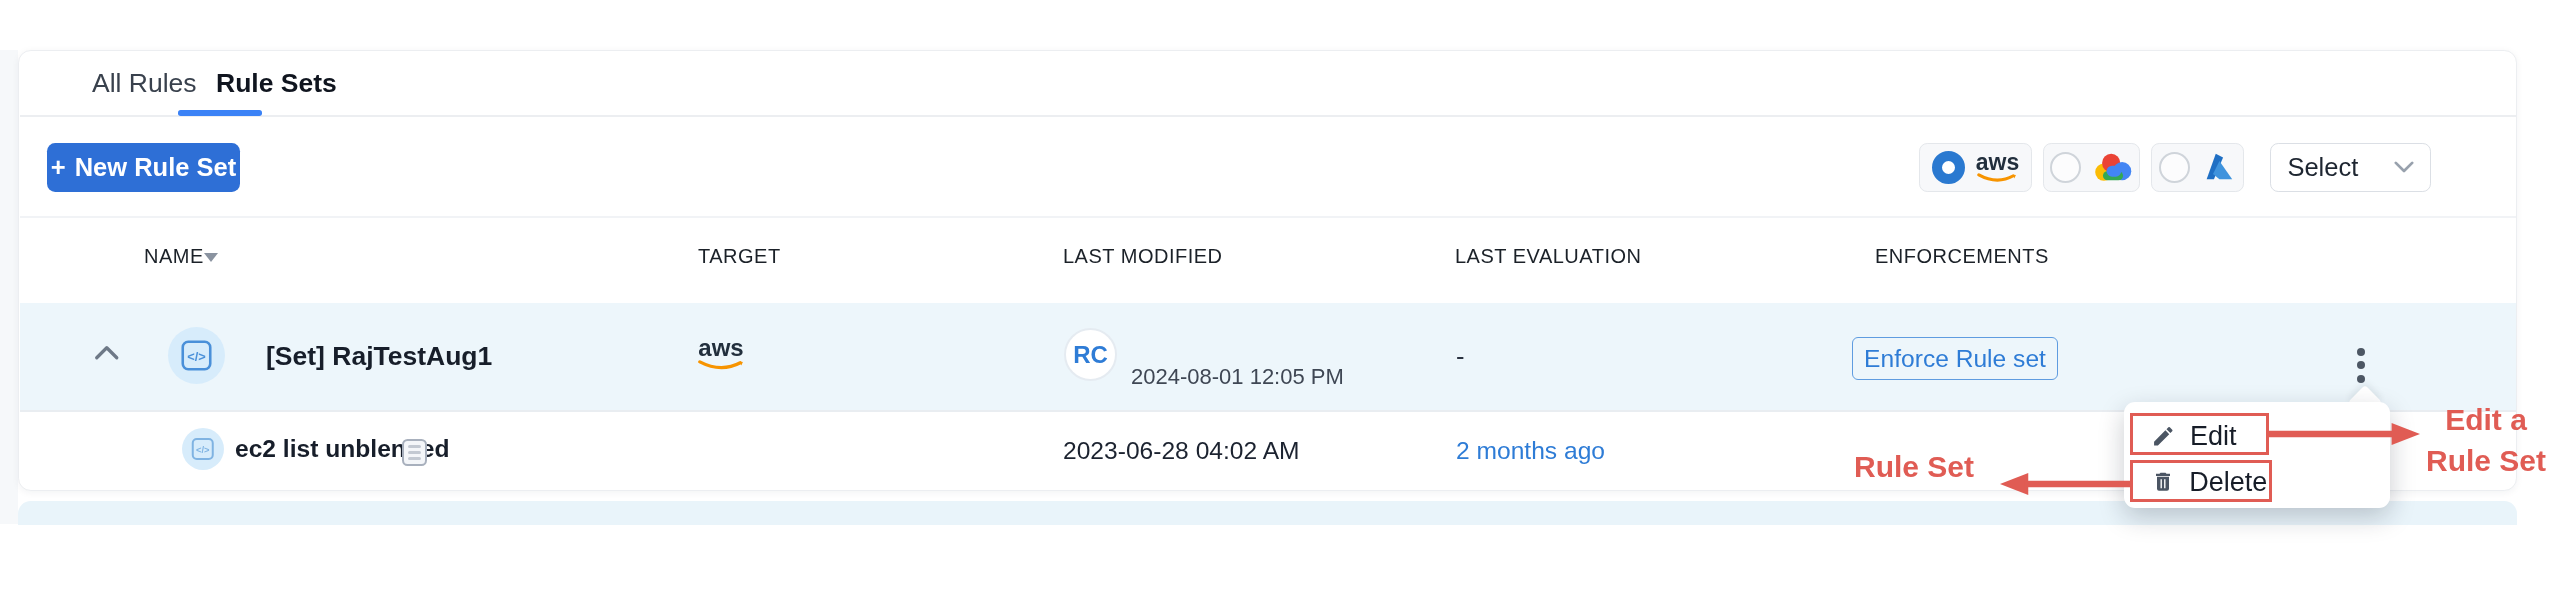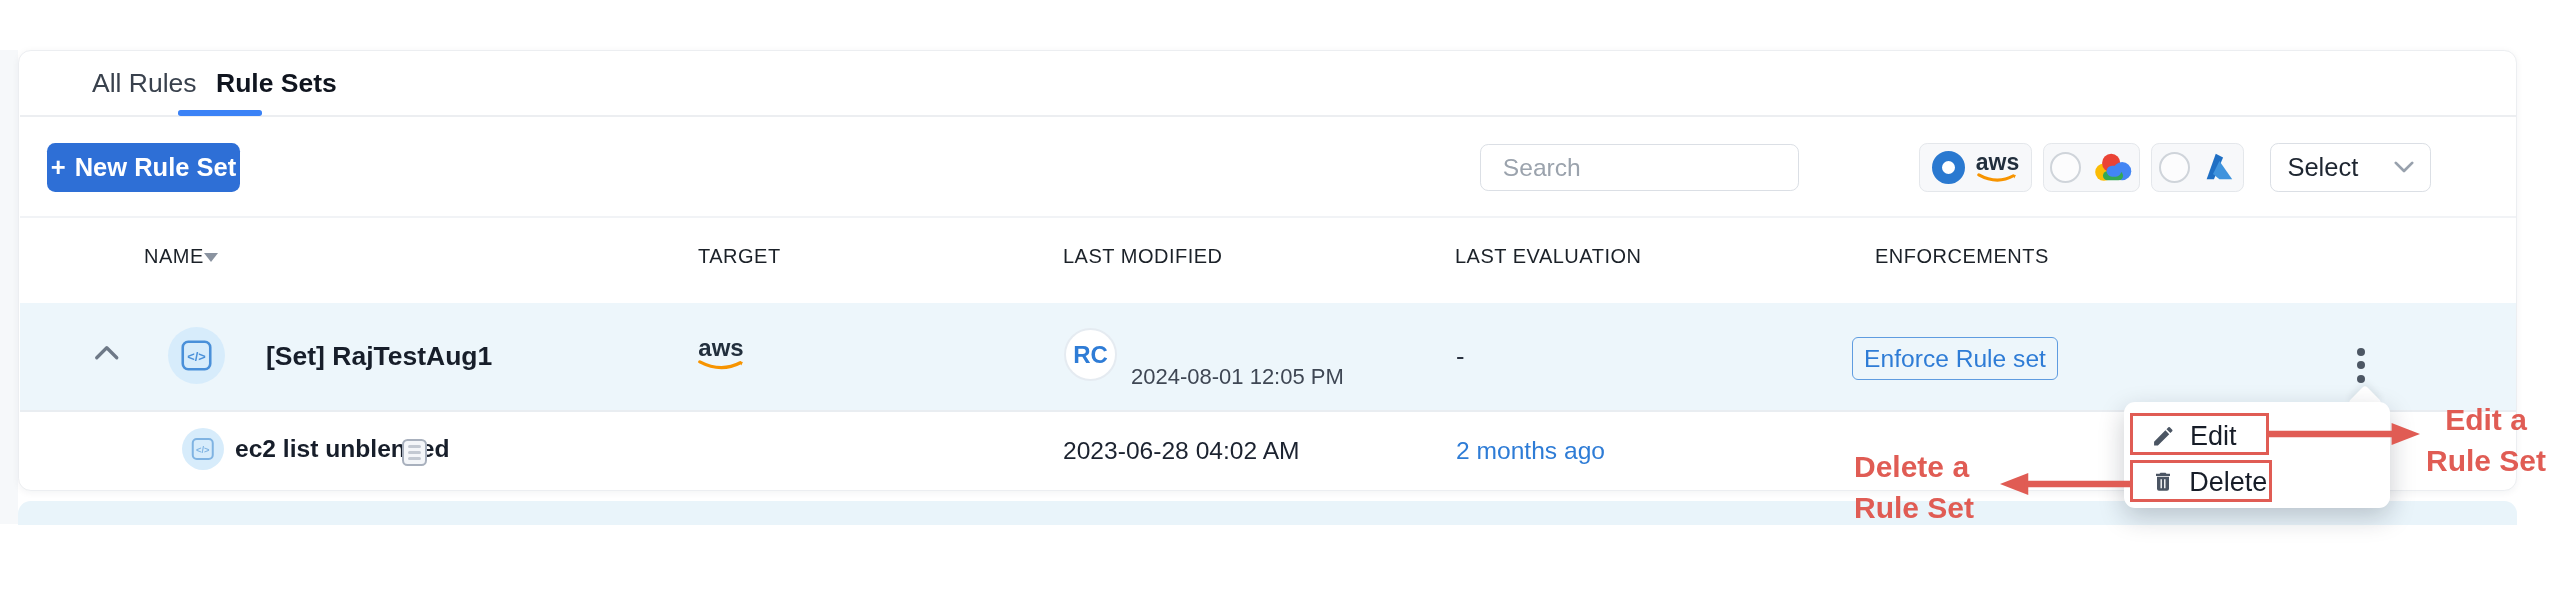--- a/index.html
+++ b/index.html
@@ -81,27 +81,20 @@
 
   <div class="abs tab" style="left:58px">All Rules</div>
   <div class="abs tab active" style="left:182px">Rule Sets</div>
   <div class="abs tab-underline"></div>
 
   <button class="abs btn-primary">
     <span>+</span>
     <span>New Rule Set</span>
   </button>
 
-  <div class="abs search-box">
-    <svg width="27" height="27" viewBox="0 0 30 30">
-      <circle cx="13" cy="13" r="8.5" fill="none" stroke="#7a828e" stroke-width="2.6"></circle>
-      <line x1="19.5" y1="19.5" x2="26" y2="26" stroke="#7a828e" stroke-width="2.6" stroke-linecap="round"></line>
-    </svg>
-    <input type="text" placeholder="Search" style="">
-  </div>
 
   <div class="abs chip chip-aws">
     <span class="radio on"></span>
     <span style="display:flex;flex-direction:column;align-items:center;">
       <span style="font-weight:bold;font-size:23px;color:#222f3d;line-height:22px;">aws</span>
       <svg width="40" height="11" viewBox="0 0 44 12">
         <path d="M2 2 Q 22 13 40 3" fill="none" stroke="#f79400" stroke-width="3.4" stroke-linecap="round"></path>
         <path d="M40 3 l 3 -1 -2 4 z" fill="#f79400"></path>
       </svg>
     </span>
@@ -238,18 +231,17 @@
     <polygon points="31,1 0,13 31,25" fill="#e05c54"></polygon>
     <line x1="27" y1="13" x2="146" y2="13" stroke="#e05c54" stroke-width="7"></line>
   </svg>
 
   <div class="abs ann edit">
     <span style="display:block">Edit a</span>
     <span style="display:block">Rule Set</span>
   </div>
 
   <div class="abs ann del">
-    <span style="display:block">Delete a</span>
     <span style="display:block">Rule Set</span>
   </div>
 
 </div>
 
 
 </body></html>

